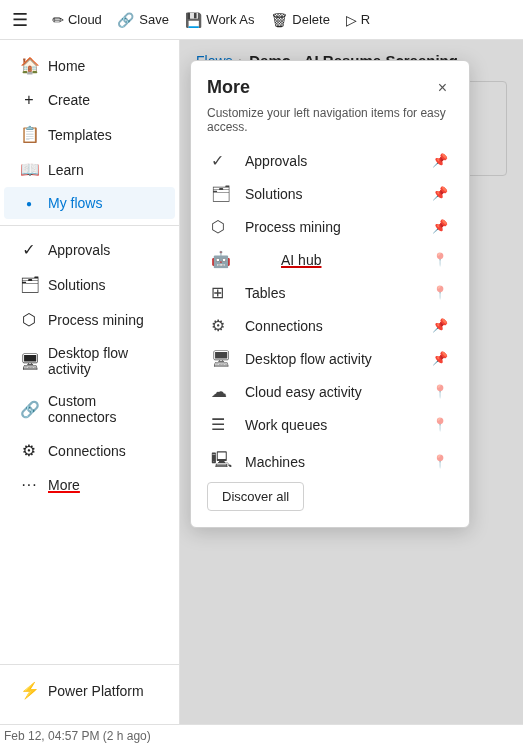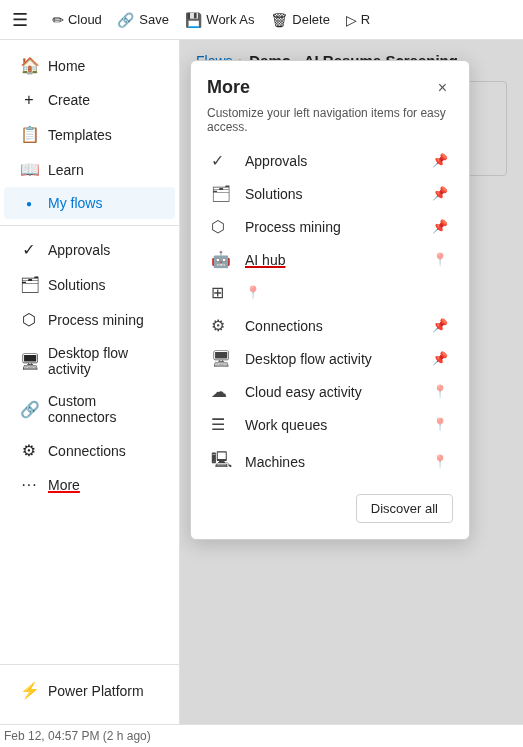--- a/index.html
+++ b/index.html
@@ -140,22 +140,20 @@
       cursor: pointer;
       position: relative;
     }
     .modal-item-icon { width: 24px; margin-right: 10px; font-size: 16px; color: #444; flex-shrink: 0; }
     .modal-item-label { flex: 1; font-size: 14px; }
     .modal-item-pin { font-size: 14px; color: #888; cursor: pointer; }
     .modal-item-pin.pinned { color: #252525; }
 
     .discover-btn-row {
       display: flex;
-      justify-content: flex-end;
-      margin-top: 12px;
     }
     .discover-btn {
       border: 1px solid #d0d0d0;
       border-radius: 4px;
       padding: 6px 14px;
       background: #fff;
       cursor: pointer;
       font-size: 13px;
       color: #252525;
     }
@@ -303,25 +301,26 @@
             <span class="modal-item-label">Solutions</span>
             <span class="modal-item-pin pinned" style="font-size: 13px; opacity: 1;">📌</span>
           </div>
           <div class="modal-item">
             <span class="modal-item-icon">⬡</span>
             <span class="modal-item-label">Process mining</span>
             <span class="modal-item-pin pinned" style="font-size: 13px; opacity: 1;">📌</span>
           </div>
           <div class="modal-item">
             <span class="modal-item-icon">🤖</span>
-            <span class="modal-item-label" style="text-decoration: underline 2px rgb(204, 0, 0);">AI hub</span>
+            <span class="modal-item-label" style="text-decoration: underline 2px rgb(204, 0, 0); margin-left: 36px;">AI hub</span>
             <span class="modal-item-pin" style="font-size: 13px; opacity: 0.5;">📍</span>
           </div>
           <div class="modal-item">
             <span class="modal-item-icon">⊞</span>
+            <span class="modal-item-label">Tables</span>
             <span class="modal-item-pin" style="font-size: 13px; opacity: 0.5;">📍</span>
           </div>
           <div class="modal-item">
             <span class="modal-item-icon">⚙</span>
             <span class="modal-item-label">Connections</span>
             <span class="modal-item-pin pinned" style="font-size: 13px; opacity: 1;">📌</span>
           </div>
           <div class="modal-item">
             <span class="modal-item-icon">🖥</span>
             <span class="modal-item-label">Desktop flow activity</span>

